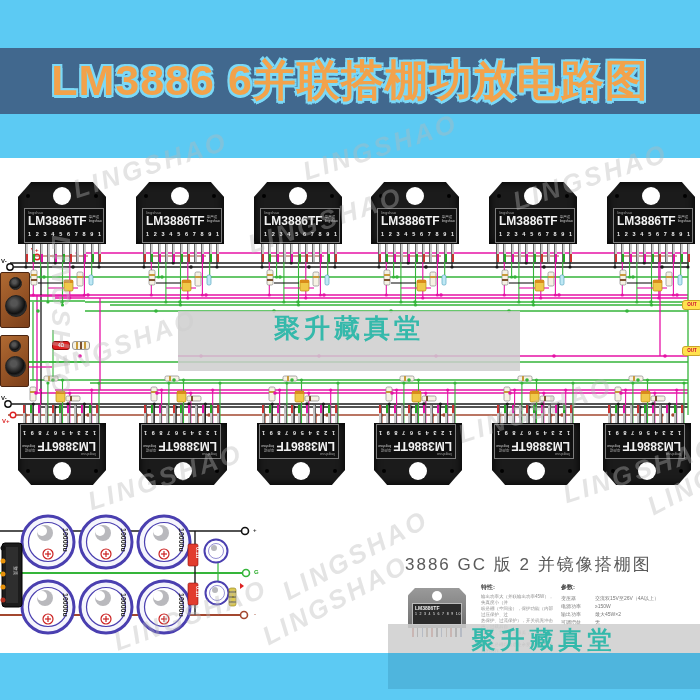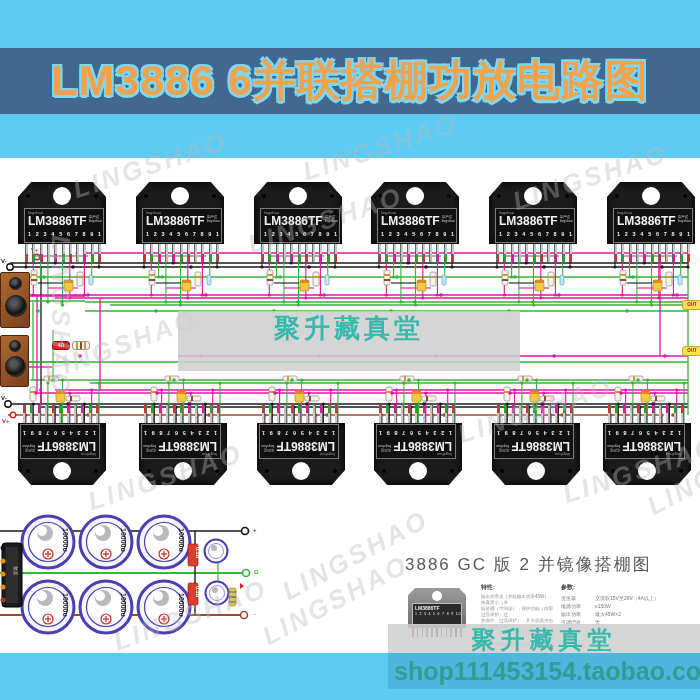--- a/index.html
+++ b/index.html
@@ -720,21 +720,20 @@
     <div class="row">
         <span class="k">可调增益</span>
         <span>无</span>
       </div>
   </div>
 
   <div class="strip-bot"></div>
   <div class="wm-box-bot"></div>
   <div class="wm-name-bot">聚升藏真堂</div>
   <div class="wm-urlbox-bot"></div>
-  <div class="wm-url-bot">shop111453154.taobao.co</div>
 
 <div class="chip" style="left: 18px; top: 182px;">
     <div class="body">
       <div class="hole"></div>
       <div class="sdot" style="left:8px;top:12px;"></div>
         <div class="sdot" style="right:8px;top:12px;"></div>
       <div class="plate">
         <div class="brand">lingshao</div>
         <div class="partrow">
           <span class="part">LM3886TF</span>

